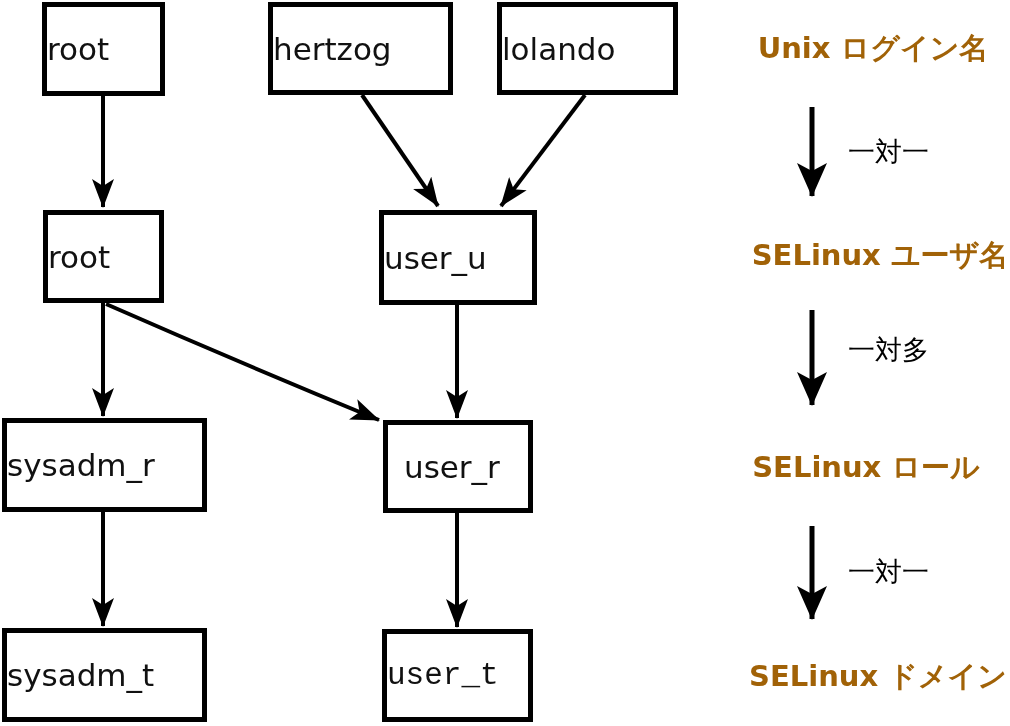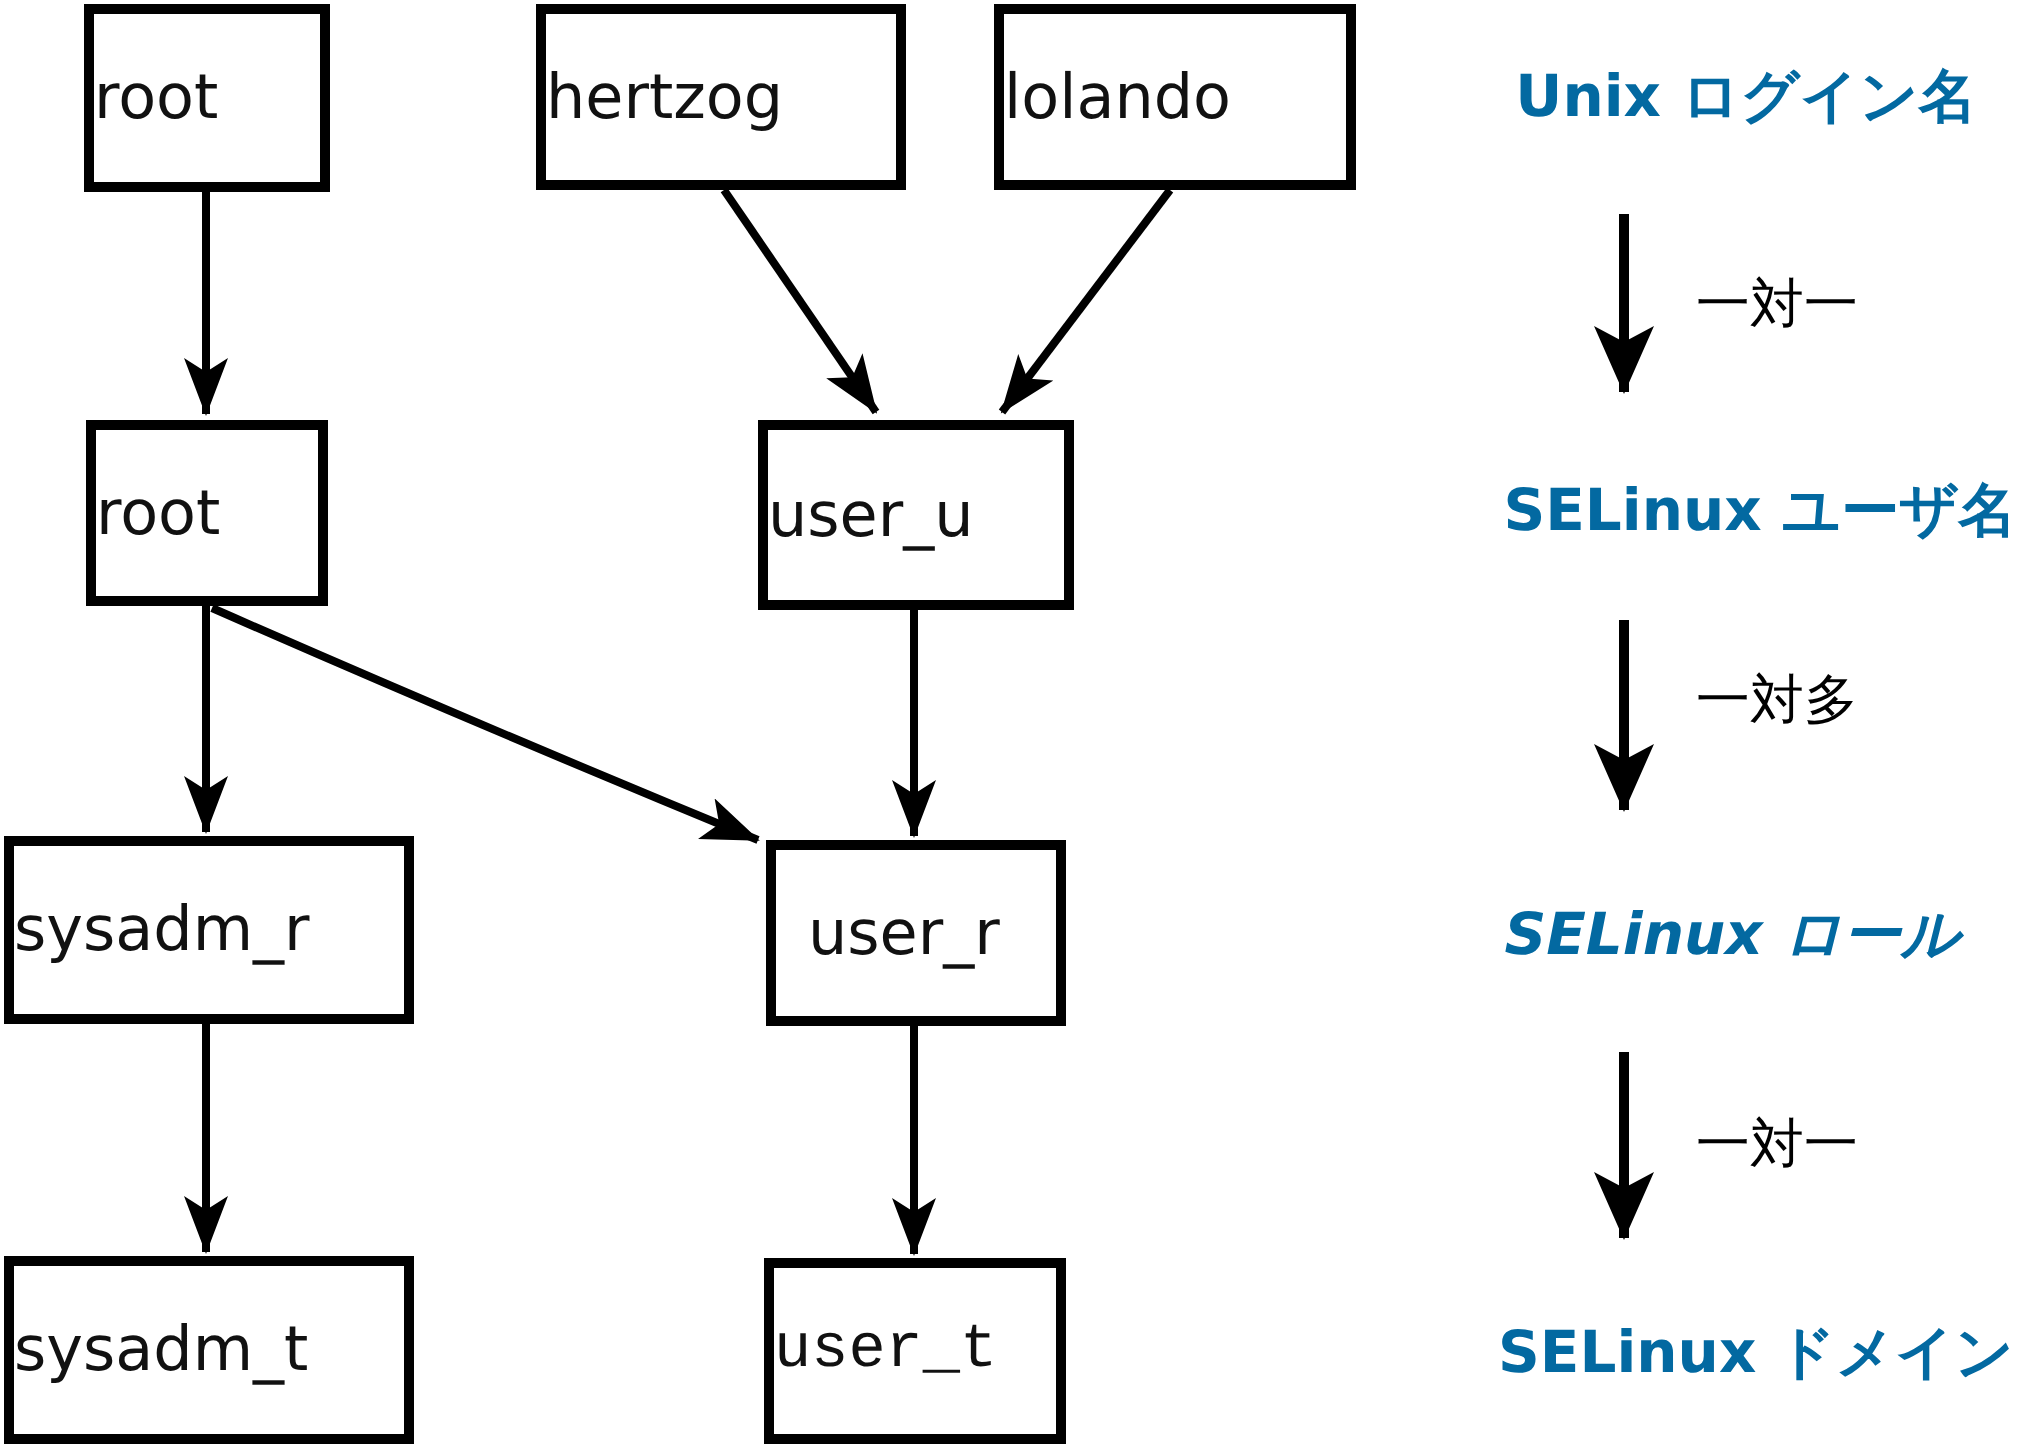--- a/index.html
+++ b/index.html
@@ -36,26 +36,26 @@
   .n-sysadm-r     { left: 2px;   top: 418px; width: 205px; height: 94px; }
   .n-user-r       { left: 383px; top: 420px; width: 150px; height: 93px; padding-left: 16px; }
   .n-sysadm-t     { left: 2px;   top: 628px; width: 205px; height: 94px; }
   .n-user-t       { left: 382px; top: 629px; width: 151px; height: 93px; font-family: Liberation Mono, monospace; }
 
   .legend-title {
     position: absolute;
     transform: translate(-50%, -50%);
     font-weight: 700;
     font-size: 29px;
-    color: #0369a1;
+    color: #a16207;
     white-space: nowrap;
   }
   .lt-1 { left: 873px; top: 49px;  }
   .lt-2 { left: 880px; top: 256px; }
-  .lt-3 { left: 866px; top: 468px; font-style: italic; }
+  .lt-3 { left: 866px; top: 468px; }
   .lt-4 { left: 878px; top: 677px; }
 
   .legend-rel {
     position: absolute;
     left: 848px;
     transform: translateY(-50%);
     font-size: 27px;
     font-weight: 400;
     color: #000000;
     white-space: nowrap;

